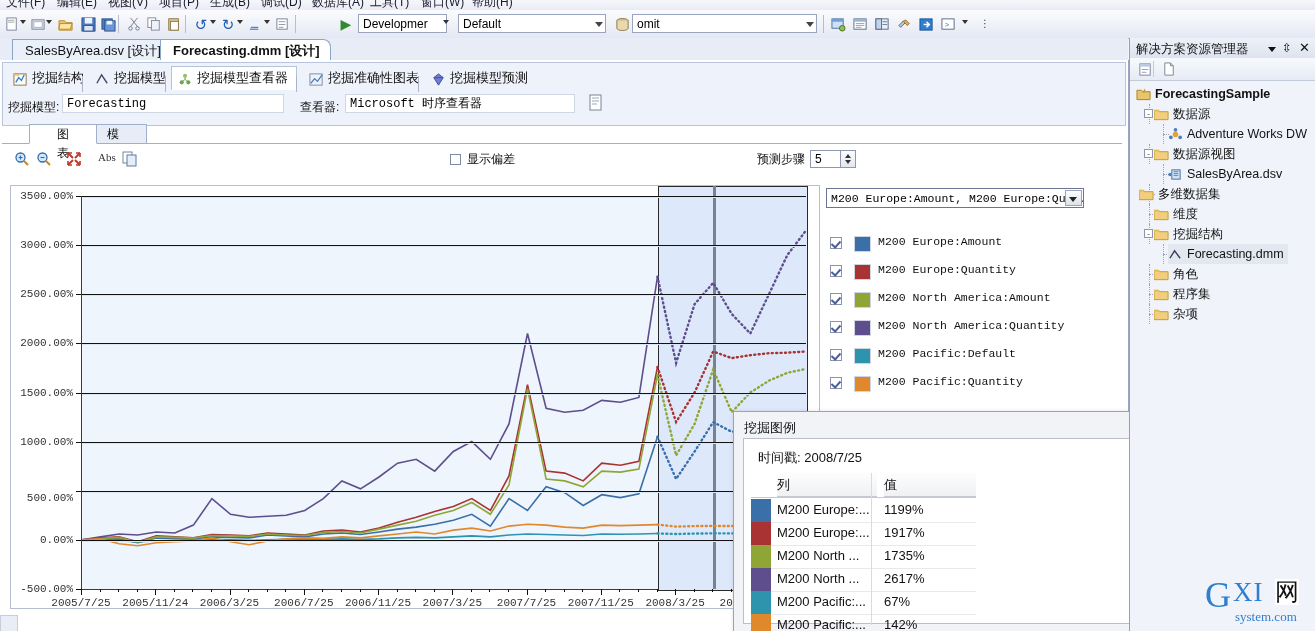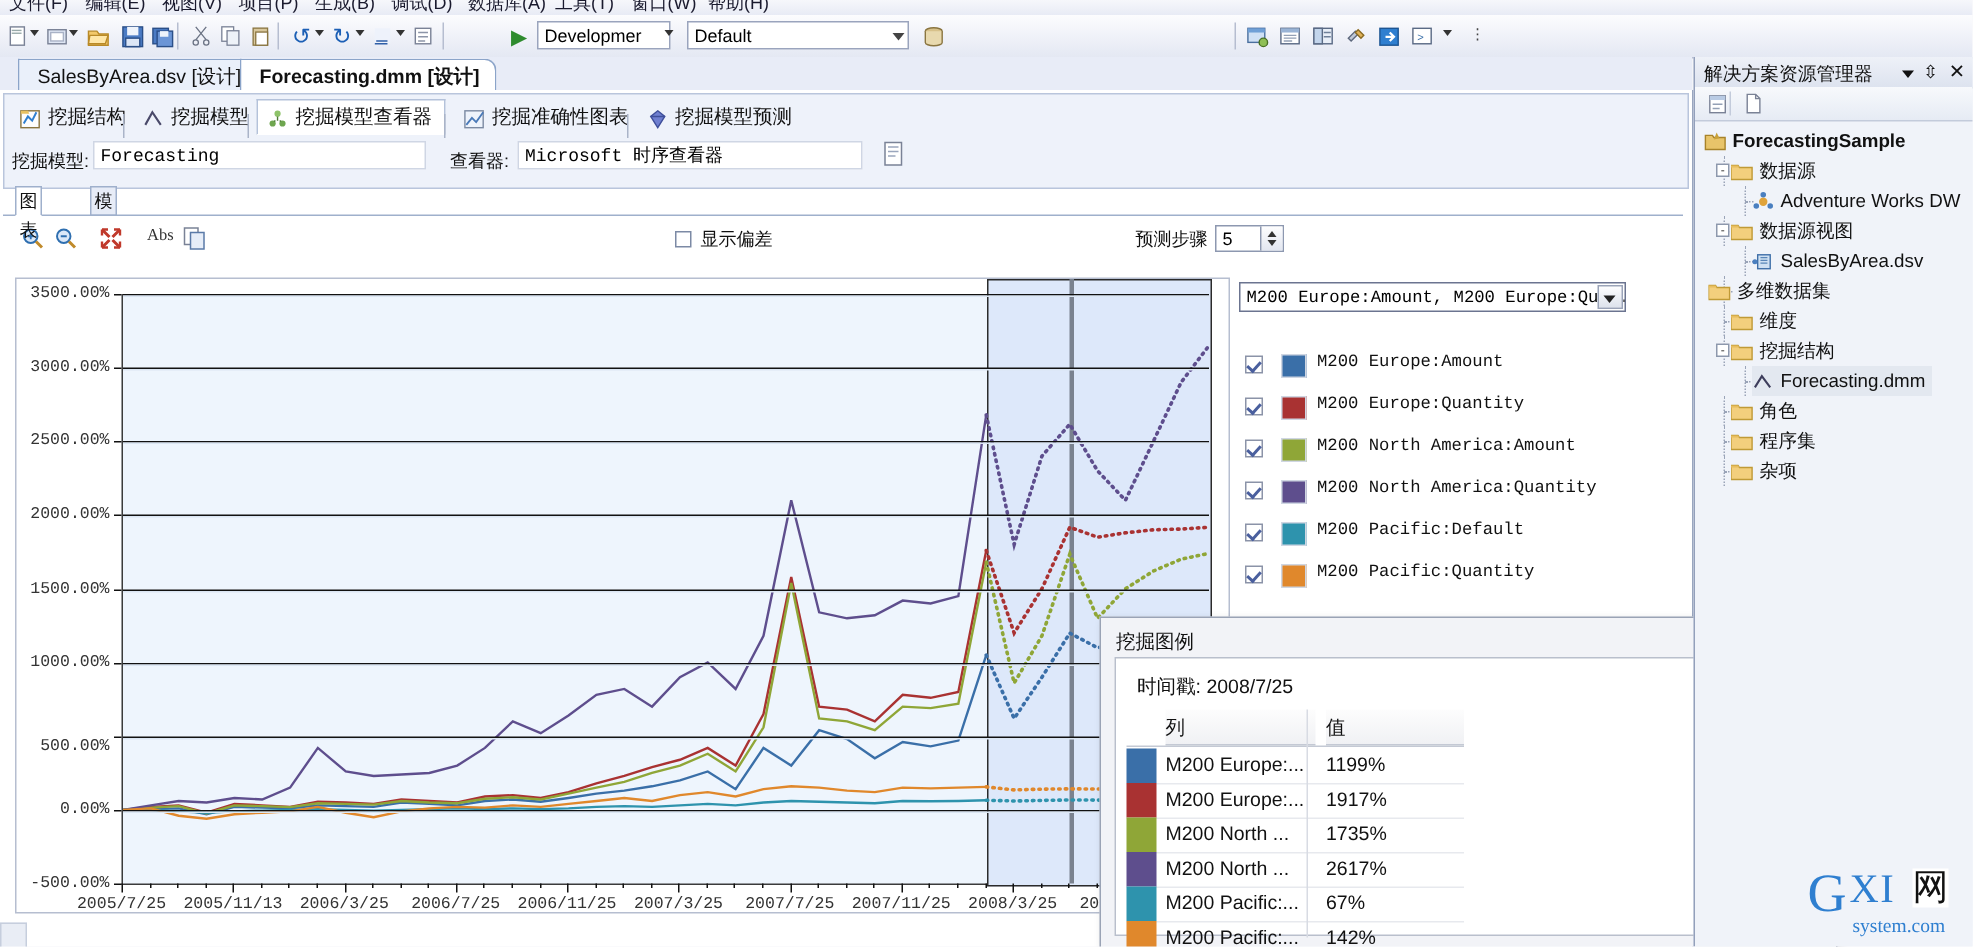--- a/index.html
+++ b/index.html
@@ -91,22 +91,22 @@
   .vtab.active{background:#fff;border:1px solid #b4c2da;border-bottom-color:#fff;}
   .vtab-sep{position:absolute;top:10px;width:1px;height:16px;background:#aab4c8;}
   .vicon{display:inline-block;width:15px;height:15px;}
 
   .fld-label{position:absolute;font-size:12px;color:#111;white-space:nowrap;}
 
   
   #chart-tabs{left:2px;top:124px;height:20px;}
   .ctab{
     position:absolute;top:0;height:20px;line-height:19px;
-    padding:0 2px;font-size:12px;box-sizing:border-box;
-    border:1px solid #9fb0cc;background:#e7ecf7;color:#111;
+    padding:0 27px;font-size:12px;box-sizing:border-box;
+    border:1px solid #9fb0cc;background:#e7ecf7;color:#111;margin-left:19px;
   }
   .ctab.active{background:#fff;border-bottom:1px solid #fff;z-index:2;}
   #chart-tab-underline{left:2px;top:143px;width:1120px;height:1px;background:#9fb0cc;}
 
   
   #chart-toolbar{left:2px;top:145px;width:1120px;height:28px;background:#fff;}
   .ct-ico{position:absolute;top:4px;width:20px;height:20px;
     display:flex;align-items:center;justify-content:center;font-size:13px;}
 
   .chk-box{
@@ -324,20 +324,24 @@
   <div class="tb-caret" style="left:443px;"></div>
   <div class="combo" style="left:458px;width:148px;">
     <span>Default</span>
     <span class="cb-arrow"></span>
   </div>
   <div class="tb-btn" style="left:612px;">
     <svg width="15" height="15" viewBox="0 0 16 16">
         <ellipse cx="8" cy="4" rx="6" ry="2.4" fill="#d7c18a" stroke="#8a7540"></ellipse>
         <path d="M2 4v8c0 1.3 2.7 2.4 6 2.4s6-1.1 6-2.4V4" fill="#e8d9ae" stroke="#8a7540"></path>
       </svg>
+  </div>
+  <div class="combo" style="left:632px;width:185px;">
+    <span>omit</span>
+    <span class="cb-arrow"></span>
   </div>
   <div class="tb-sep" style="left:823px;"></div>
   <div class="tb-btn" style="left:828px;">
     <svg width="15" height="15" viewBox="0 0 16 16">
         <rect x="1" y="2" width="12" height="10" fill="#cfe0f5" stroke="#4a6f9e"></rect>
         <rect x="1" y="2" width="12" height="3" fill="#6f9fd6"></rect>
         <circle cx="12" cy="12" r="3" fill="#8fbf55" stroke="#4a7025"></circle>
       </svg>
   </div>
   <div class="tb-btn" style="left:850px;">
@@ -607,21 +611,21 @@
         <div class="xtick-mark" style="left: 645.5px; top: 403px; height: 3px;"></div>
         <div class="xtick-mark" style="left: 664.1px; top: 403px; height: 6px;"></div>
         <div class="xtick-mark" style="left: 682.6px; top: 403px; height: 3px;"></div>
         <div class="xtick-mark" style="left: 701.2px; top: 403px; height: 3px;"></div>
         <div class="xtick-mark" style="left: 719.7px; top: 403px; height: 3px;"></div>
         <div class="xtick-mark" style="left: 738.3px; top: 403px; height: 6px;"></div>
         <div class="xtick-mark" style="left: 756.9px; top: 403px; height: 3px;"></div>
         <div class="xtick-mark" style="left: 775.4px; top: 403px; height: 3px;"></div>
         <div class="xtick-mark" style="left: 794px; top: 403px; height: 3px;"></div>
         <div class="xtick-lbl" style="left: 70px; top: 411px;">2005/7/25</div>
-        <div class="xtick-lbl" style="left: 144.3px; top: 411px;">2005/11/13</div>
+        <div class="xtick-lbl" style="left: 144.3px; top: 411px;">2005/11/24</div>
         <div class="xtick-lbl" style="left: 218.5px; top: 411px;">2006/3/25</div>
         <div class="xtick-lbl" style="left: 292.8px; top: 411px;">2006/7/25</div>
         <div class="xtick-lbl" style="left: 367px; top: 411px;">2006/11/25</div>
         <div class="xtick-lbl" style="left: 441.3px; top: 411px;">2007/3/25</div>
         <div class="xtick-lbl" style="left: 515.5px; top: 411px;">2007/7/25</div>
         <div class="xtick-lbl" style="left: 589.8px; top: 411px;">2007/11/25</div>
         <div class="xtick-lbl" style="left: 664.1px; top: 411px;">2008/3/25</div>
         <div class="xtick-lbl" style="left: 738.3px; top: 411px;">2008/7/25</div>
       </div>
   </div>

